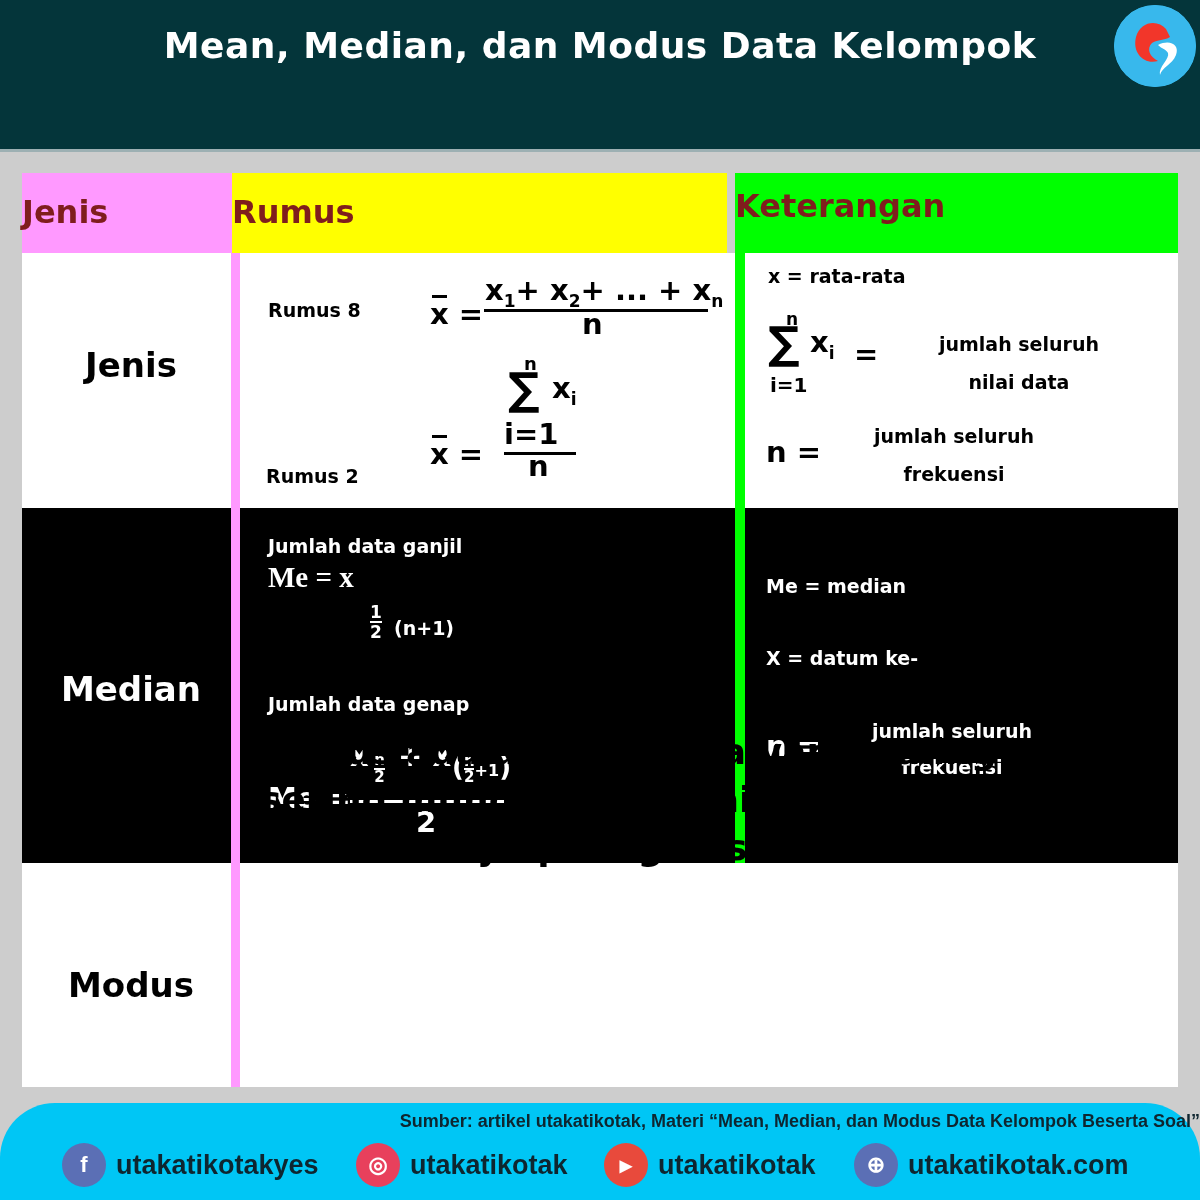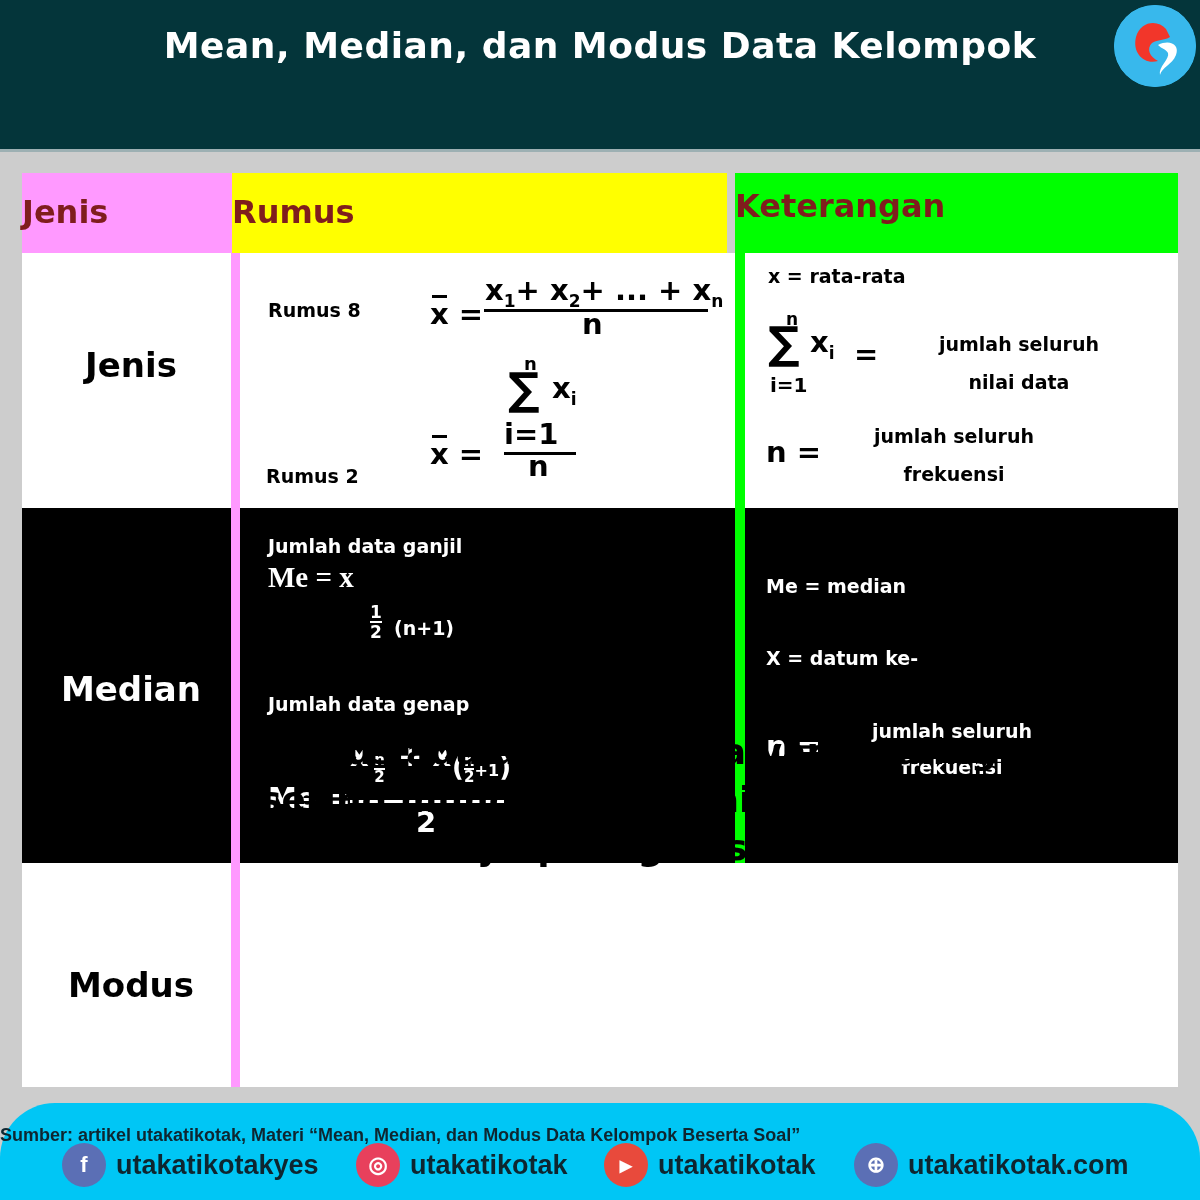--- a/index.html
+++ b/index.html
@@ -67,23 +67,23 @@
   .modus-text {
     position: absolute; left: 260px; top: 728px; width: 840px;
     text-align: left; font-weight: bold; font-size: 36px; line-height: 48px;
   }
 
   .footer {
     position: absolute; left: 0; top: 1103px; width: 1200px; height: 97px;
     background: #00C6F5; border-radius: 55px 55px 0 0;
   }
   .footer .source {
-    position: absolute; left: 0; right: 0; top: 8px; text-align: left;
+    position: absolute; left: 0; right: 0; top: 8px; text-align: right;
     font-family: "Liberation Sans", sans-serif; font-weight: bold;
-    font-size: 18px; color: #0E2630; margin-top: 14px;
+    font-size: 18px; color: #0E2630;
   }
   .social {
     position: absolute; top: 38px; height: 48px; display: flex; align-items: center;
   }
   .social .ico {
     width: 44px; height: 44px; border-radius: 50%; display: flex;
     align-items: center; justify-content: center; color: #fff; margin-right: 10px;
     font-weight: bold; font-family: "Liberation Sans", sans-serif; font-size: 22px;
   }
   .social .handle {

